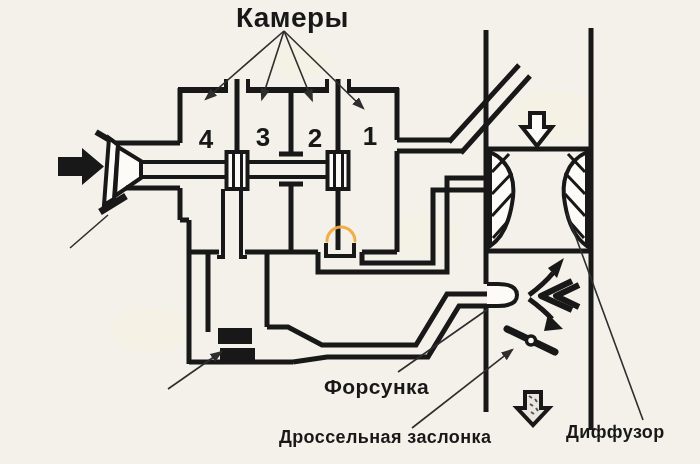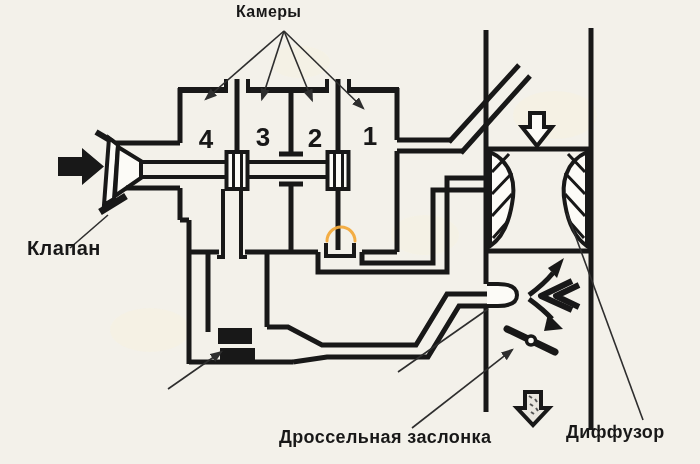--- a/index.html
+++ b/index.html
@@ -153,27 +153,27 @@
       <path class="leader" d="M70,248 L108,215"></path>
       <path class="leader" marker-end="url(#ah)" d="M168,389 L221,352"></path>
       <path class="leader" d="M398,372 L488,309"></path>
       <path class="leader" marker-end="url(#ah)" d="M412,428 L512,350"></path>
       <path class="leader" d="M643,420 L567,213"></path>
     </g>
 
     <path d="M327,241 A14,14 0 0 1 355,241" stroke="var(--highlight-arc)" stroke-width="3" fill="none" stroke-linecap="round" opacity="0.95"></path>
   </svg>
 
-  <div class="lbl" style="left:236px;top:4px;font-size:16px;">Камеры</div>
+  <div class="lbl" style="left:236px;top:4px;font-size:28px;">Камеры</div>
 
   <div class="num" style="left:193px;top:126px;">4</div>
   <div class="num" style="left:250px;top:124px;">3</div>
   <div class="num" style="left:302px;top:125px;">2</div>
   <div class="num" style="left:357px;top:123px;">1</div>
 
-  <div class="lbl" style="left:27px;top:238px;font-size:20px;">Клапан</div>
 
 
+  <div class="lbl" style="left:324px;top:376px;font-size:21px;">Форсунка</div>
 
   <div class="lbl" style="left:279px;top:428px;font-size:18px;">Дроссельная заслонка</div>
 
   <div class="lbl" style="left:566px;top:423px;font-size:18px;">Диффузор</div>
 </div>
 
 </body></html>

